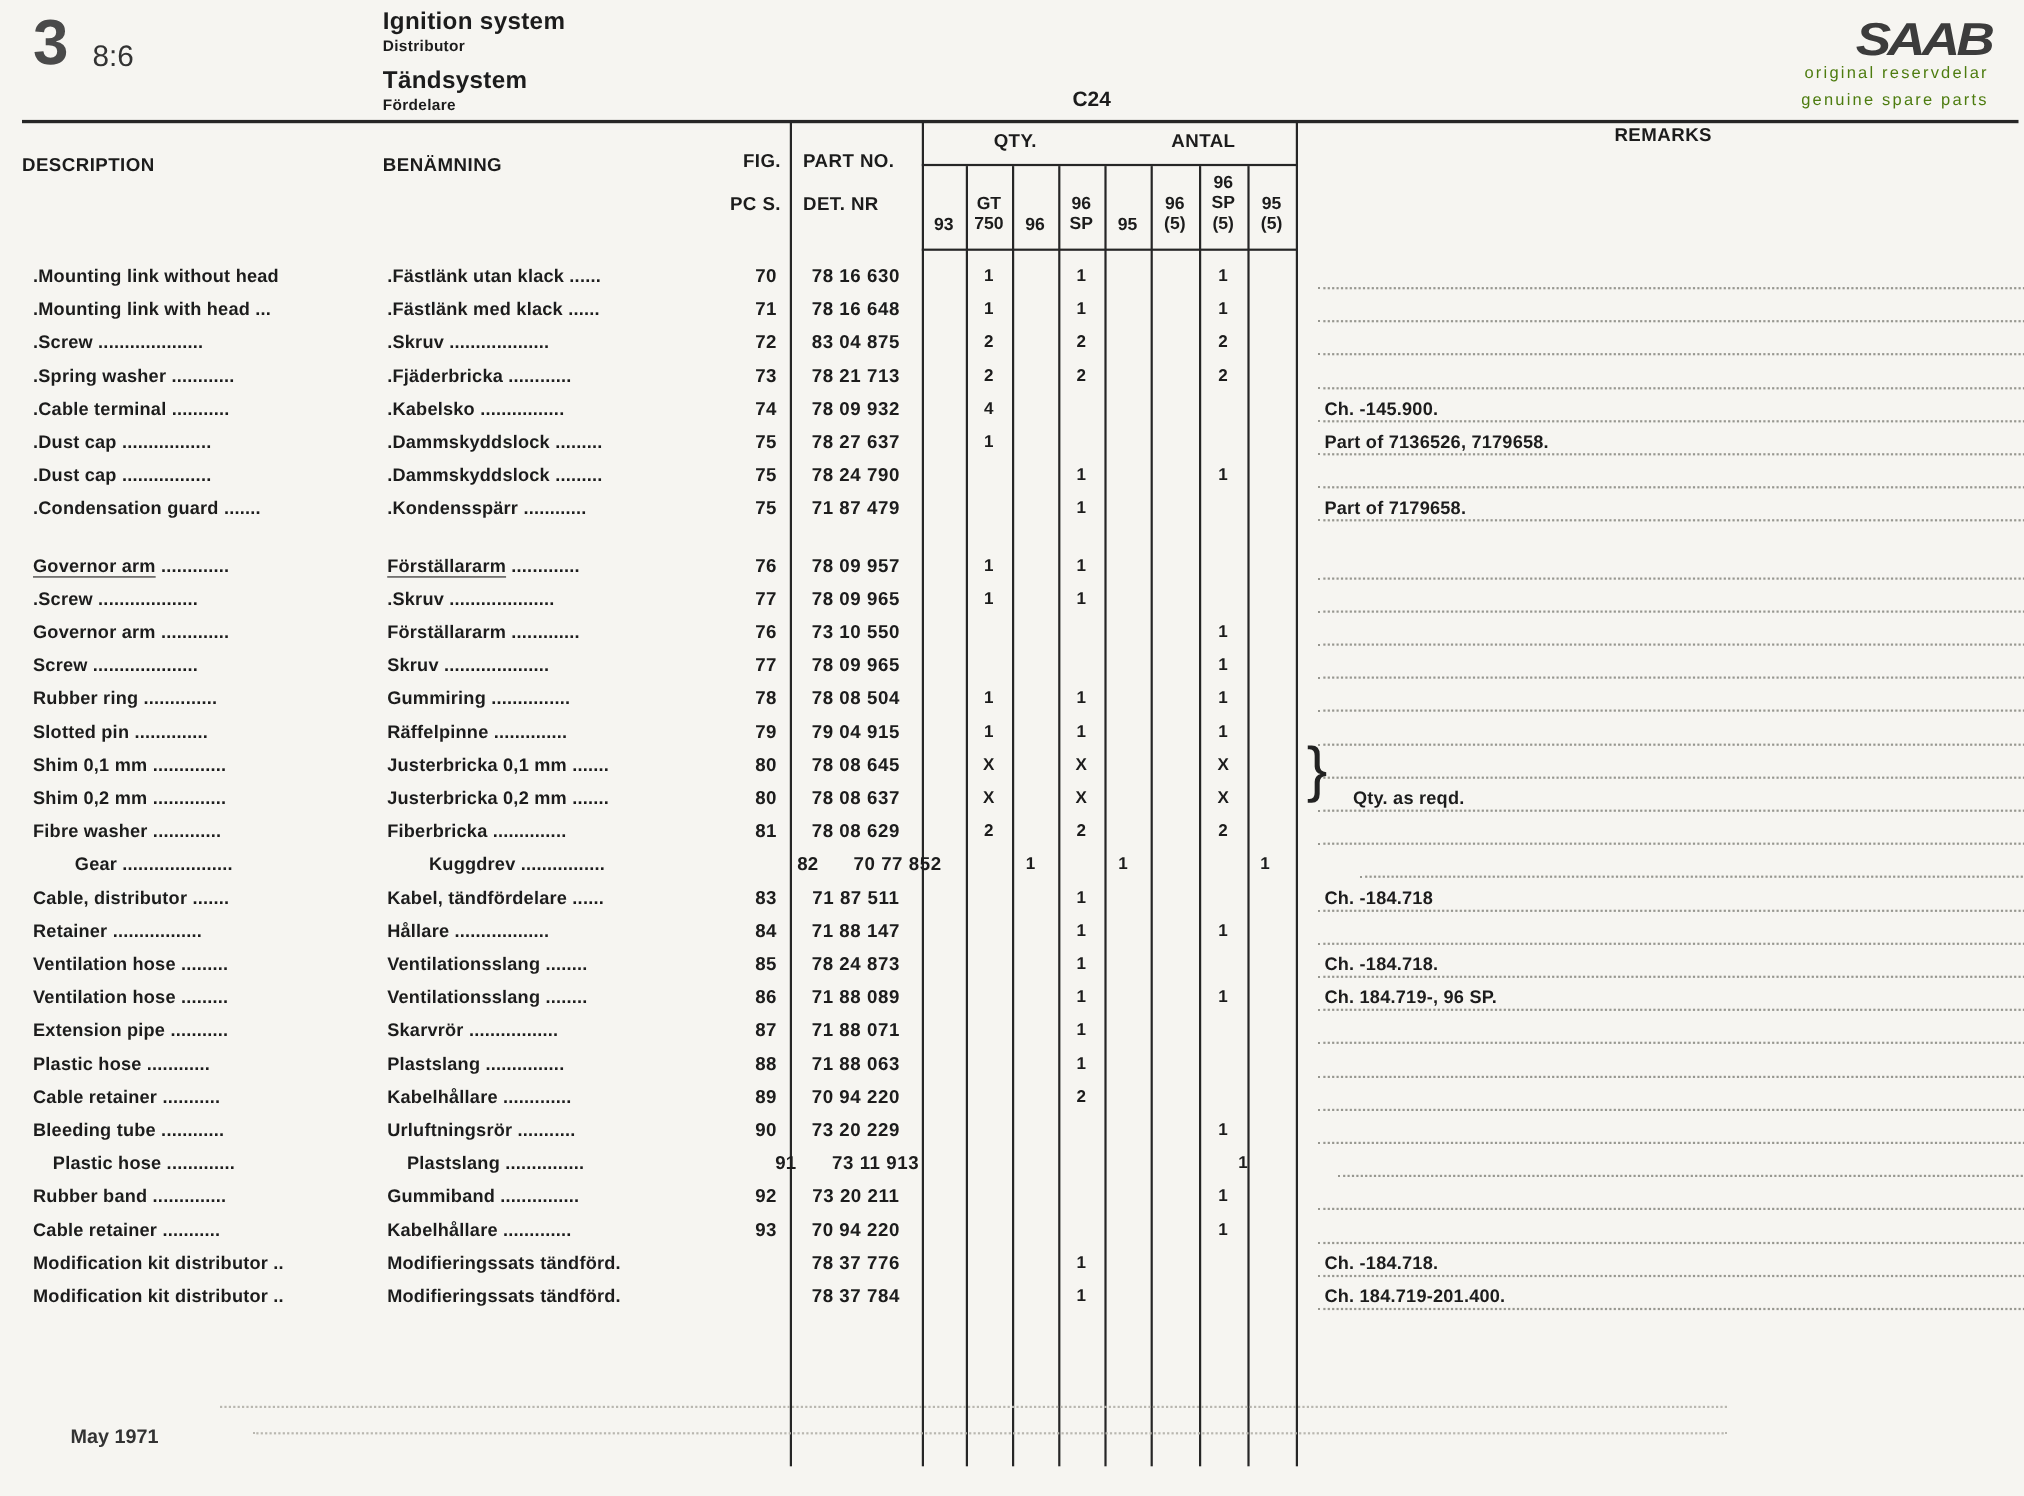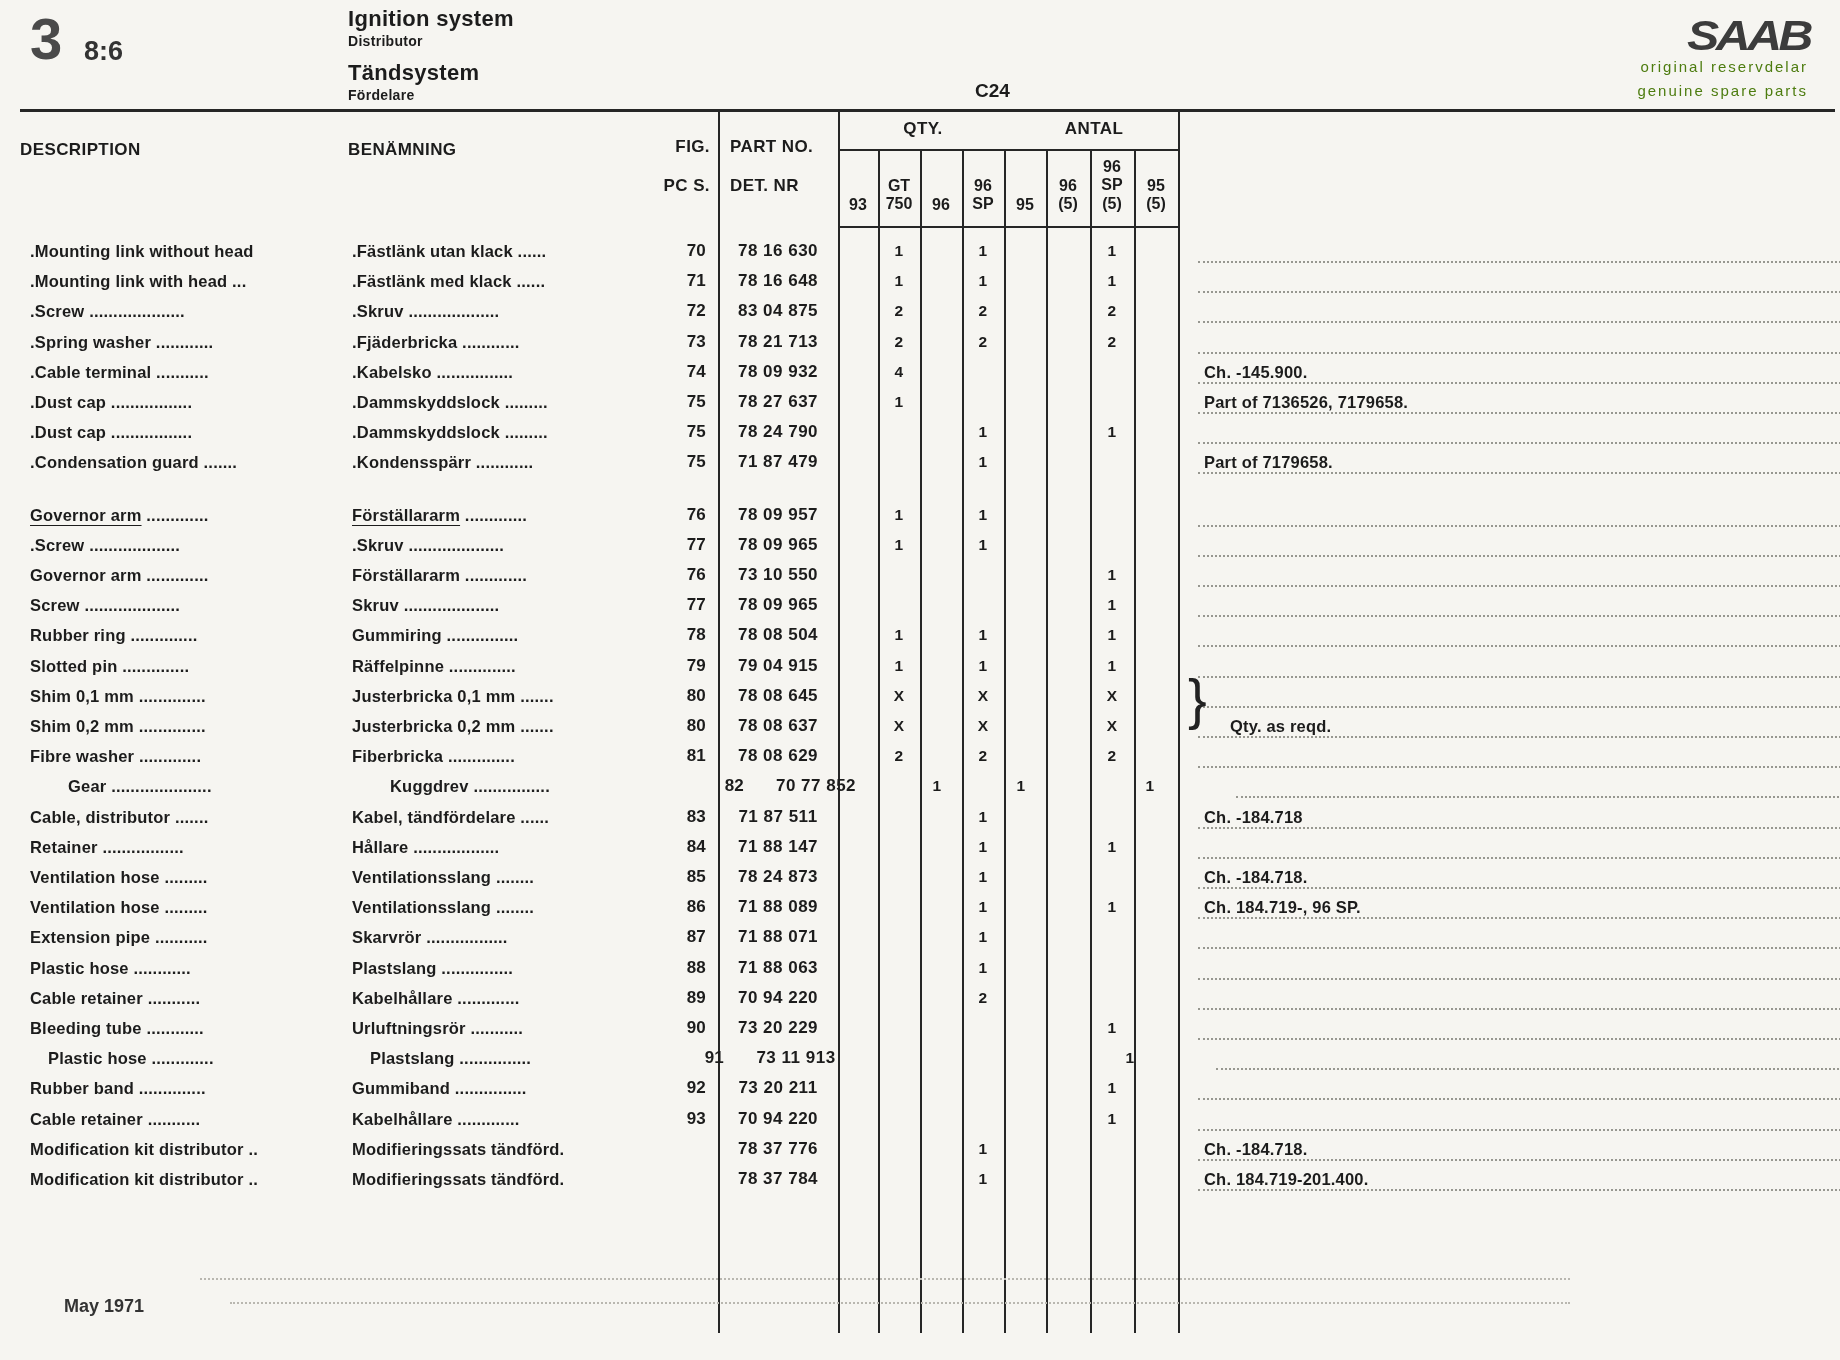--- a/index.html
+++ b/index.html
@@ -4,21 +4,21 @@
 <style>
   html,body{margin:0;padding:0;background:#d8d6d0;}
   .page{
     position:relative; width:1840px; height:1360px;
     background:#f6f5f1; overflow:hidden;
     font-family:"Liberation Sans", sans-serif; color:#1c1c1c;
   }
   .abs{position:absolute;}
   
   .sec-num{font-size:58px; font-weight:700; color:#4a4a4a; line-height:1;}
-  .page-ref{font-size:27px; font-weight:700; color:#333;}
+  .page-ref{font-size:27px; font-weight:400; color:#333;}
   .t-big{font-size:22px; font-weight:700; letter-spacing:.3px;}
   .t-small{font-size:14px; font-weight:700; letter-spacing:.3px;}
   .c-code{font-size:19px; font-weight:700;}
   .saab-logo{font-size:42px; font-weight:700; letter-spacing:-3px; color:#3c3c3c;
     transform:scaleX(1.15); transform-origin:right; font-style:italic;}
   .brand-line{font-size:15px; color:#4d7c0f; letter-spacing:2px; text-align:center;}
   
   .hline{position:absolute; background:#262626;}
   .vline{position:absolute; width:2px; background:#262626;}
   
@@ -76,20 +76,21 @@
   <div class="vline" style="left:1178px; top:111px; height:1222px;"></div>
 
   <div class="abs colhead" style="left:20px;  top:140px;">DESCRIPTION</div>
   <div class="abs colhead" style="left:348px; top:140px;">BENÄMNING</div>
   <div class="abs colhead" style="left:640px; top:137px; width:70px; text-align:right;">FIG.</div>
   <div class="abs colhead" style="left:640px; top:176px; width:70px; text-align:right;">PC S.</div>
   <div class="abs colhead" style="left:730px; top:137px;">PART NO.</div>
   <div class="abs colhead" style="left:730px; top:176px;">DET. NR</div>
   <div class="abs colhead" style="left:838px; top:119px; width:170px; text-align:center;">QTY.</div>
   <div class="abs colhead" style="left:1010px; top:119px; width:168px; text-align:center;">ANTAL</div>
+  <div class="abs colhead" style="left:1192px; top:113px; width:640px; text-align:center;">REMARKS</div>
 
   <div class="abs qty-sub" style="left:838px;  width:40px; top:196px;">93</div>
   <div class="abs qty-sub" style="left:878px;  width:42px; top:177px;">GT
 750</div>
   <div class="abs qty-sub" style="left:920px;  width:42px; top:196px;">96</div>
   <div class="abs qty-sub" style="left:962px;  width:42px; top:177px;">96
 SP</div>
   <div class="abs qty-sub" style="left:1004px; width:42px; top:196px;">95</div>
   <div class="abs qty-sub" style="left:1046px; width:44px; top:177px;">96
 (5)</div>

